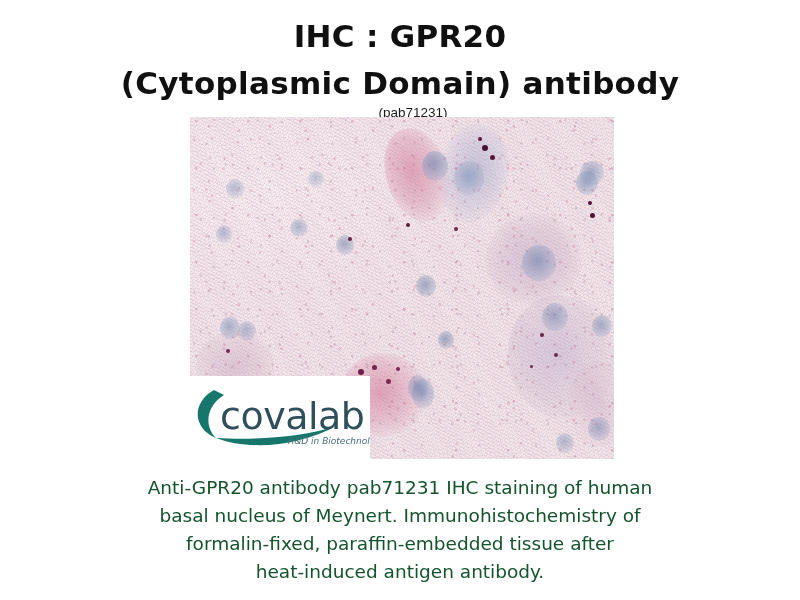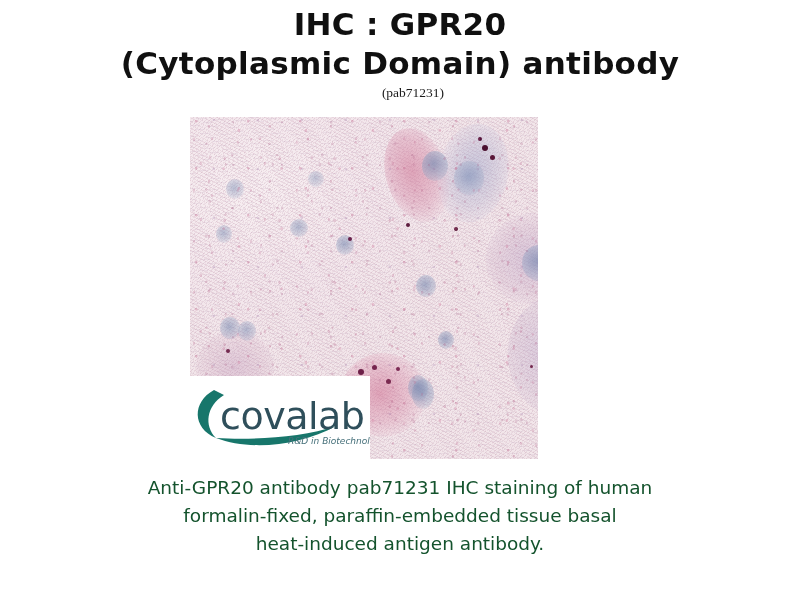--- a/index.html
+++ b/index.html
@@ -15,35 +15,35 @@
   }
   .title-line{
     font-family:"DejaVu Sans", sans-serif;
     font-weight:bold;
     font-size:31px;
     line-height:39px;
     letter-spacing:0.3px;
     color:#101010;
     white-space:nowrap;
   }
-  #title-line-1{margin-top:5px;}
-  #title-line-2{margin-top:0px;font-size:31px;}
+  #title-line-1{margin-top:17px;}
+  #title-line-2{margin-top:8px;font-size:31px;}
   #catalog-number{
-    font-family:Liberation Serif, serif;
+    font-family:Liberation Sans, sans-serif;
     font-size:13.5px;
     font-weight:normal;
     color:#1b1b1b;
     line-height:16px;
     margin-top:2px;
     padding-left:26px;
   }
 
   
   #micrograph-frame{
-    position:absolute;left:190px;top:117px;width:348px;height:342px;
+    position:absolute;left:190px;top:117px;width:424px;height:342px;
     overflow:hidden;
     background:#f6eef1;
   }
   .mg-layer{position:absolute;left:0;top:0;width:100%;height:100%;}
 
   
   #mg-base{
     background:
       radial-gradient(ellipse 60% 48% at 18% 22%, #f7eef1 0%, #f3e7ec 60%, #f2e6ea 100%),
       linear-gradient(118deg,#f8f1f4 0%,#f4e9ee 35%,#f7eff2 62%,#f3e8ed 100%);
@@ -184,15 +184,16 @@
       <path d="M26 62 C60 75, 110 70, 146 50 C112 62, 62 64, 26 62 Z" fill="#17766b"></path>
       <text x="30" y="53" font-family="'DejaVu Sans', sans-serif" font-size="38" fill="#2f4f5b" letter-spacing="-0.5">covalab</text>
       <text x="98" y="68" font-family="'DejaVu Sans', sans-serif" font-size="9" font-style="italic" fill="#46707a">R&amp;D in Biotechnology</text>
     </svg>
   </div>
 
 </div>
 
 <div id="caption">
   <div class="caption-line">Anti-GPR20 antibody pab71231 IHC staining of human</div>
-  <div class="caption-line">formalin-fixed, paraffin-embedded tissue basal</div>
+  <div class="caption-line">basal nucleus of Meynert. Immunohistochemistry of</div>
+  <div class="caption-line">formalin-fixed, paraffin-embedded tissue after</div>
   <div class="caption-line">heat-induced antigen antibody.</div>
 </div>
 
 </body></html>

